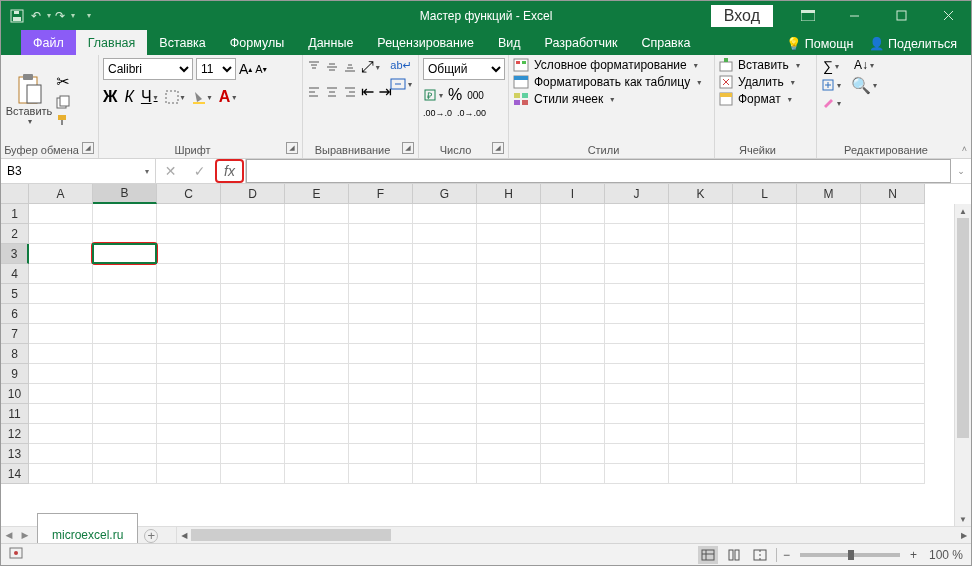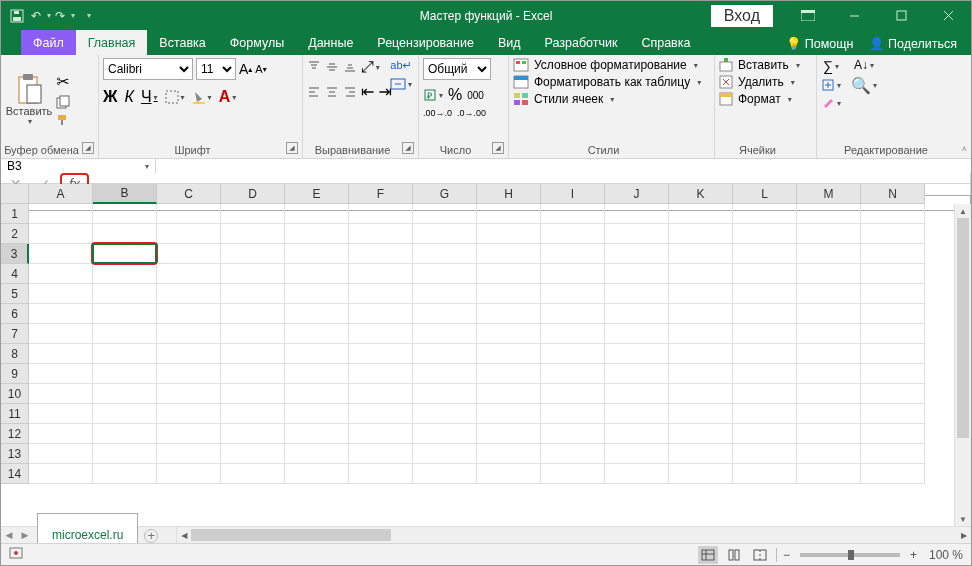--- a/index.html
+++ b/index.html
@@ -26,21 +26,21 @@
 
 .ribbon { background: #f2f2f2; border-bottom: 1px solid #d4d4d4; height: 104px; display: flex; position: relative; }
 .rgroup { border-right: 1px solid #d8d8d8; position: relative; padding: 3px 4px 17px 4px; display: flex; flex-direction: column; }
 .rgroup-label { position: absolute; bottom: 2px; left: 0; right: 16px; text-align: center; font-size: 11px; color: #555; }
 .dlg-launcher { position: absolute; bottom: 4px; right: 4px; width: 12px; height: 12px; border: 1px solid #999; display: flex; align-items: center; justify-content: center; font-size: 7px; color: #666; cursor: pointer; }
 
 .rbtn { display: flex; align-items: center; justify-content: center; cursor: pointer; }
 .rbtn svg { display: block; }
 
 
-.formula-row { height: 25px; border-bottom: 1px solid #d4d4d4; display: flex; align-items: stretch; background: #fff; flex-direction: column; }
+.formula-row { height: 25px; border-bottom: 1px solid #d4d4d4; display: flex; align-items: stretch; background: #fff; }
 .name-box { width: 155px; border-right: 1px solid #d4d4d4; display: flex; align-items: center; padding: 0 6px; font-size: 12px; position: relative; }
 .name-box .dd { margin-left: auto; font-size: 8px; color: #666; cursor: pointer; }
 .fb-btns { display: flex; align-items: center; border-right: 1px solid #d4d4d4; }
 .fb-btn { width: 29px; height: 100%; display: flex; align-items: center; justify-content: center; color: #aaa; cursor: pointer; font-size: 14px; }
 .fx-btn { color: #666; font-style: italic; border: 2.5px solid #e02020; border-radius: 4px; margin: 1px; width: 29px; }
 .formula-input { flex: 1; border: none; outline: none; padding: 0 6px; font-size: 12px; }
 .fb-expand { width: 20px; display: flex; align-items: center; justify-content: center; color: #888; cursor: pointer; font-size: 9px; }
 
 
 .grid-area { flex: 1; display: flex; flex-direction: column; overflow: hidden; position: relative; }
@@ -279,21 +279,21 @@
             <line x1="5" y1="6" x2="11" y2="6" stroke="#2060c0"></line>
           </svg>
           <span class="ddarrow">▾</span>
         </span>
     </div>
     <div class="rgroup-label">Выравнивание</div>
     <div class="dlg-launcher">◢</div>
   </div>
 
   <div class="rgroup" style="width:90px">
-    <select style="width:68px;height:22px"><option>Общий</option></select>
+    <select style="width:82px;height:22px"><option>Общий</option></select>
     <div style="display:flex;gap:5px;margin-top:6px">
       <span class="rbtn">
           <svg width="14" height="14">
             <rect x="2" y="2" width="10" height="10" fill="none" stroke="#1a8050"></rect>
             <text x="4" y="11" font-size="9" fill="#1a8050">₽</text>
           </svg>
           <span class="ddarrow">▾</span>
         </span>
       <span class="rbtn">%</span>
       <span class="rbtn" style="font-size:10px">000</span>

